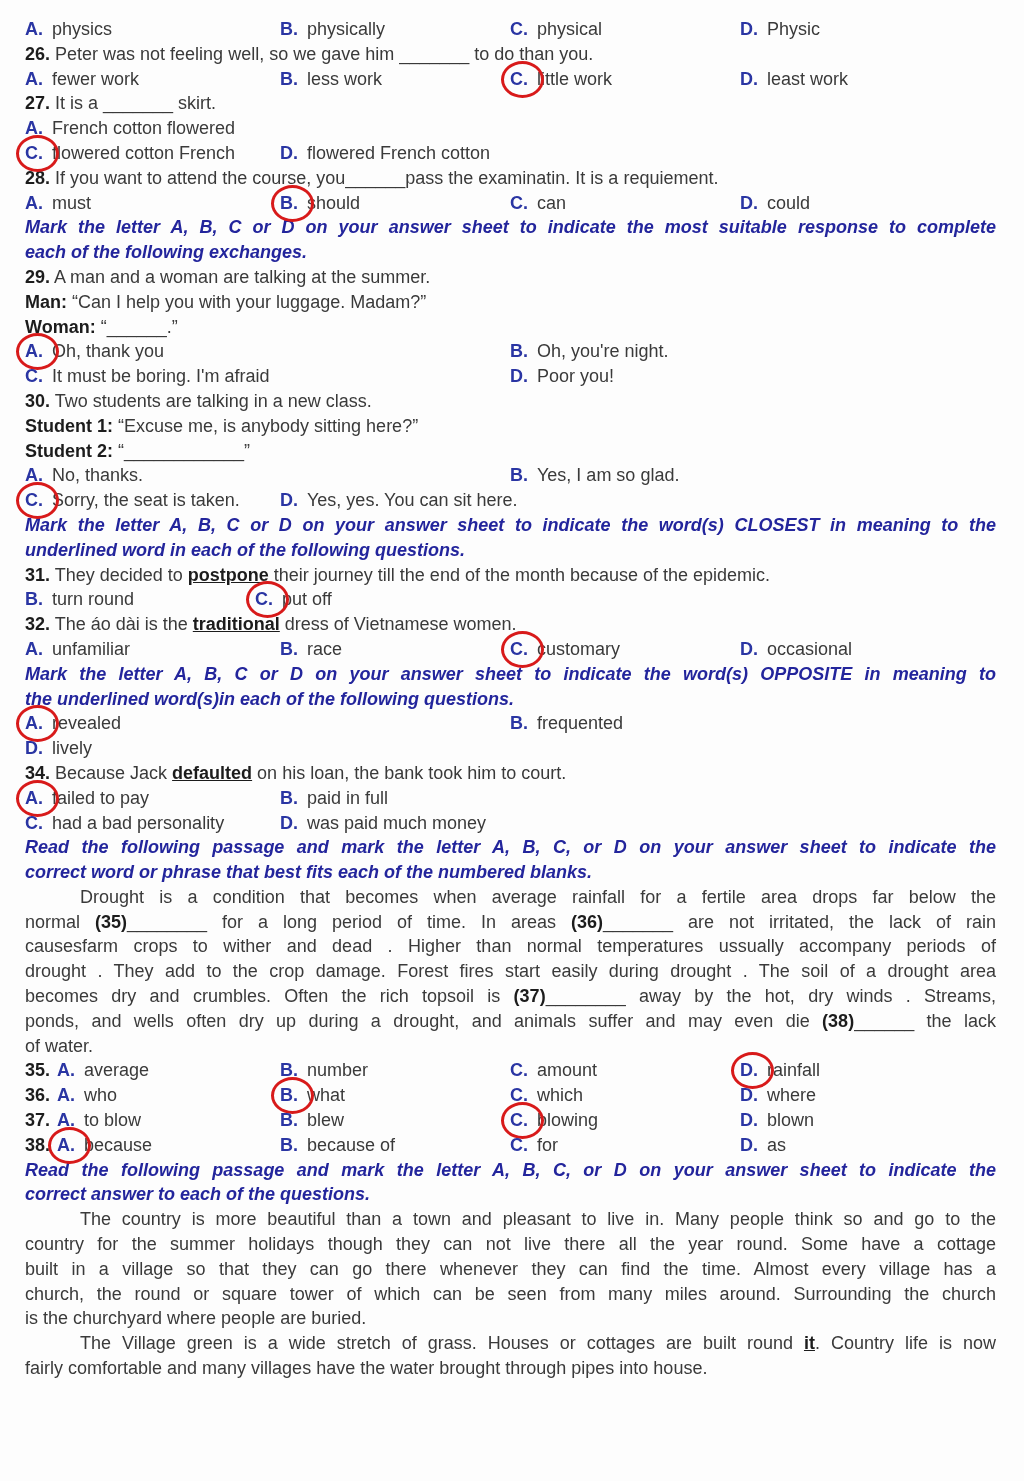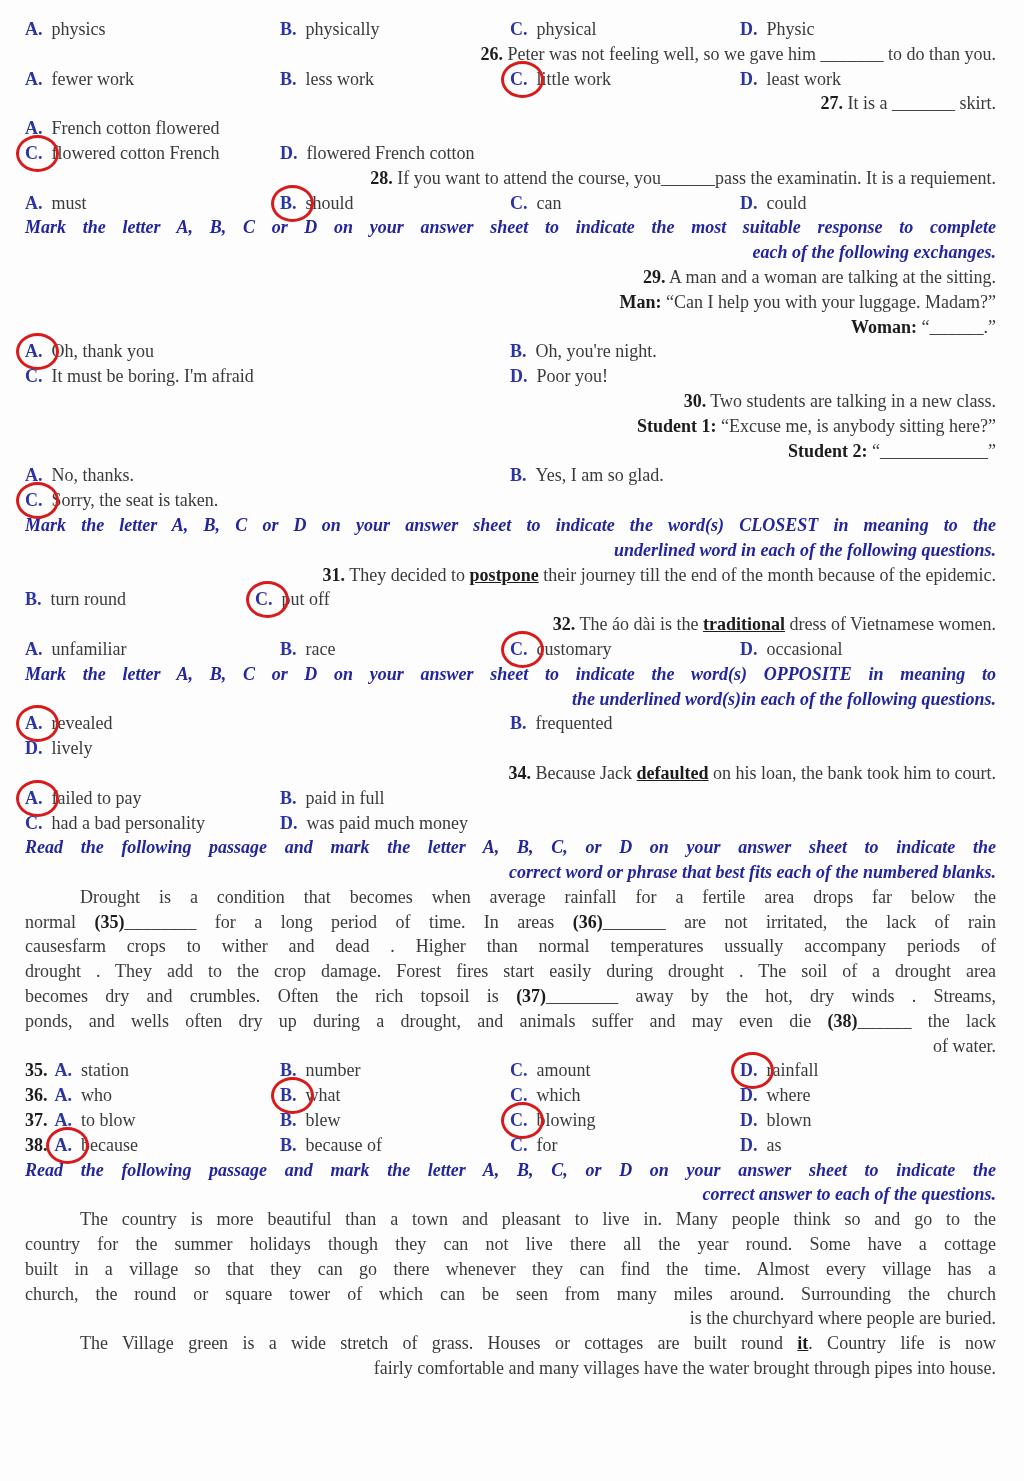--- a/index.html
+++ b/index.html
@@ -4,25 +4,25 @@
 <style>
   :root{
     --c-letter:#2a35a3; --c-num:#1c1c1c; --c-body:#3a3a3a;
     --c-instr:#23259c; --c-circle:#d81a1a; --c-bg:#fdfdfd;
   }
   html,body{margin:0;padding:0;background:#fff;}
   #doc{
     position:relative;width:1024px;height:1481px;box-sizing:border-box;
     background:var(--c-bg);
     padding:17px 28px 0 25px;overflow:hidden;
-    font-family:Liberation Serif, serif;
+    font-family:Liberation Sans, sans-serif;
     font-size:18px;line-height:24.8px;color:var(--c-body);
   }
   .ln{height:24.8px;overflow:visible;}
-  .pl{text-align:right;white-space:nowrap;}
+  .pl{text-align:left;white-space:nowrap;}
   .jl{text-align:justify;text-align-last:justify;text-justify:inter-word;}
   .ind{text-indent:55px;}
   .instr{color:var(--c-instr);font-weight:bold;font-style:italic;}
   .bold{font-weight:bold;color:var(--c-num);}
   .ul{font-weight:bold;color:var(--c-num);text-decoration:underline;}
   .opt-row{display:flex;height:24.8px;align-items:baseline;}
   .cell{flex:0 0 auto;white-space:nowrap;}
   .cell.last{flex:1 1 auto;}
   .row-four .c0{width:255px}.row-four .c1{width:230px}.row-four .c2{width:230px}
   .row-numbered .c0{width:255px}.row-numbered .c1{width:230px}.row-numbered .c2{width:230px}
@@ -64,40 +64,41 @@
     </div>
     <div class="ln pl"><span class="bold">28.</span><span> If you want to attend the course, you______pass the examinatin. It is a requiement.</span></div>
     <div class="opt-row row-four">
       <span class="cell c0"><span class="letter">A.</span><span class="otext">must</span></span>
       <span class="cell c1"><span class="letter">B.<span class="circle"></span></span><span class="otext">should</span></span>
       <span class="cell c2"><span class="letter">C.</span><span class="otext">can</span></span>
       <span class="cell c3 last"><span class="letter">D.</span><span class="otext">could</span></span>
     </div>
     <div class="ln jl instr"><span>Mark the letter A, B, C or D on your answer sheet to indicate the most suitable response to complete</span></div>
     <div class="ln pl instr"><span>each of the following exchanges.</span></div>
-    <div class="ln pl"><span class="bold">29.</span><span> A man and a woman are talking at the sitting.</span></div>
+    <div class="ln pl"><span class="bold">29.</span><span> A man and a woman are talking at the summer.</span></div>
     <div class="ln pl"><span class="bold">Man:</span><span> “Can I help you with your luggage. Madam?”</span></div>
     <div class="ln pl"><span class="bold">Woman:</span><span> “______.”</span></div>
     <div class="opt-row row-wide">
       <span class="cell c0"><span class="letter">A.<span class="circle"></span></span><span class="otext">Oh, thank you</span></span>
       <span class="cell c1 last"><span class="letter">B.</span><span class="otext">Oh, you're night.</span></span>
     </div>
     <div class="opt-row row-wide">
       <span class="cell c0"><span class="letter">C.</span><span class="otext">It must be boring. I'm afraid</span></span>
       <span class="cell c1 last"><span class="letter">D.</span><span class="otext">Poor you!</span></span>
     </div>
     <div class="ln pl"><span class="bold">30.</span><span> Two students are talking in a new class.</span></div>
     <div class="ln pl"><span class="bold">Student 1:</span><span> “Excuse me, is anybody sitting here?”</span></div>
     <div class="ln pl"><span class="bold">Student 2:</span><span> “____________”</span></div>
     <div class="opt-row row-wide">
       <span class="cell c0"><span class="letter">A.</span><span class="otext">No, thanks.</span></span>
       <span class="cell c1 last"><span class="letter">B.</span><span class="otext">Yes, I am so glad.</span></span>
     </div>
     <div class="opt-row row-narrow">
       <span class="cell c0"><span class="letter">C.<span class="circle"></span></span><span class="otext">Sorry, the seat is taken.</span></span>
+      <span class="cell c1 last"><span class="letter">D.</span><span class="otext">Yes, yes. You can sit here.</span></span>
     </div>
     <div class="ln jl instr"><span>Mark the letter A, B, C or D on your answer sheet to indicate the word(s) CLOSEST in meaning to the</span></div>
     <div class="ln pl instr"><span>underlined word in each of the following questions.</span></div>
     <div class="ln pl"><span class="bold">31.</span><span> They decided to </span><span class="ul">postpone</span><span> their journey till the end of the month because of the epidemic.</span></div>
     <div class="opt-row row-four">
       <span class="cell c1"><span class="letter">B.</span><span class="otext">turn round</span></span>
       <span class="cell c2"><span class="letter">C.<span class="circle"></span></span><span class="otext">put off</span></span>
     </div>
     <div class="ln pl"><span class="bold">32.</span><span> The áo dài is the </span><span class="ul">traditional</span><span> dress of Vietnamese women.</span></div>
     <div class="opt-row row-four">
@@ -127,21 +128,21 @@
     <div class="ln jl instr"><span>Read the following passage and mark the letter A, B, C, or D on your answer sheet to indicate the</span></div>
     <div class="ln pl instr"><span>correct word or phrase that best fits each of the numbered blanks.</span></div>
     <div class="ln jl ind"><span>Drought is a condition that becomes when average rainfall for a fertile area drops far below the</span></div>
     <div class="ln jl"><span>normal </span><span class="bold">(35)</span><span>________ for a long period of time. In areas </span><span class="bold">(36)</span><span>_______ are not irritated, the lack of rain</span></div>
     <div class="ln jl"><span>causesfarm crops to wither and dead . Higher than normal temperatures ussually accompany periods of</span></div>
     <div class="ln jl"><span>drought . They add to the crop damage. Forest fires start easily during drought . The soil of a drought area</span></div>
     <div class="ln jl"><span>becomes dry and crumbles. Often the rich topsoil is </span><span class="bold">(37)</span><span>________ away by the hot, dry winds . Streams,</span></div>
     <div class="ln jl"><span>ponds, and wells often dry up during a drought, and animals suffer and may even die </span><span class="bold">(38)</span><span>______ the lack</span></div>
     <div class="ln pl"><span>of water.</span></div>
     <div class="opt-row row-numbered">
-      <span class="cell c0"><span class="qnum">35.</span><span class="letter">A.</span><span class="otext">station</span></span>
+      <span class="cell c0"><span class="qnum">35.</span><span class="letter">A.</span><span class="otext">average</span></span>
       <span class="cell c1"><span class="letter">B.</span><span class="otext">number</span></span>
       <span class="cell c2"><span class="letter">C.</span><span class="otext">amount</span></span>
       <span class="cell c3 last"><span class="letter">D.<span class="circle"></span></span><span class="otext">rainfall</span></span>
     </div>
     <div class="opt-row row-numbered">
       <span class="cell c0"><span class="qnum">36.</span><span class="letter">A.</span><span class="otext">who</span></span>
       <span class="cell c1"><span class="letter">B.<span class="circle"></span></span><span class="otext">what</span></span>
       <span class="cell c2"><span class="letter">C.</span><span class="otext">which</span></span>
       <span class="cell c3 last"><span class="letter">D.</span><span class="otext">where</span></span>
     </div>

